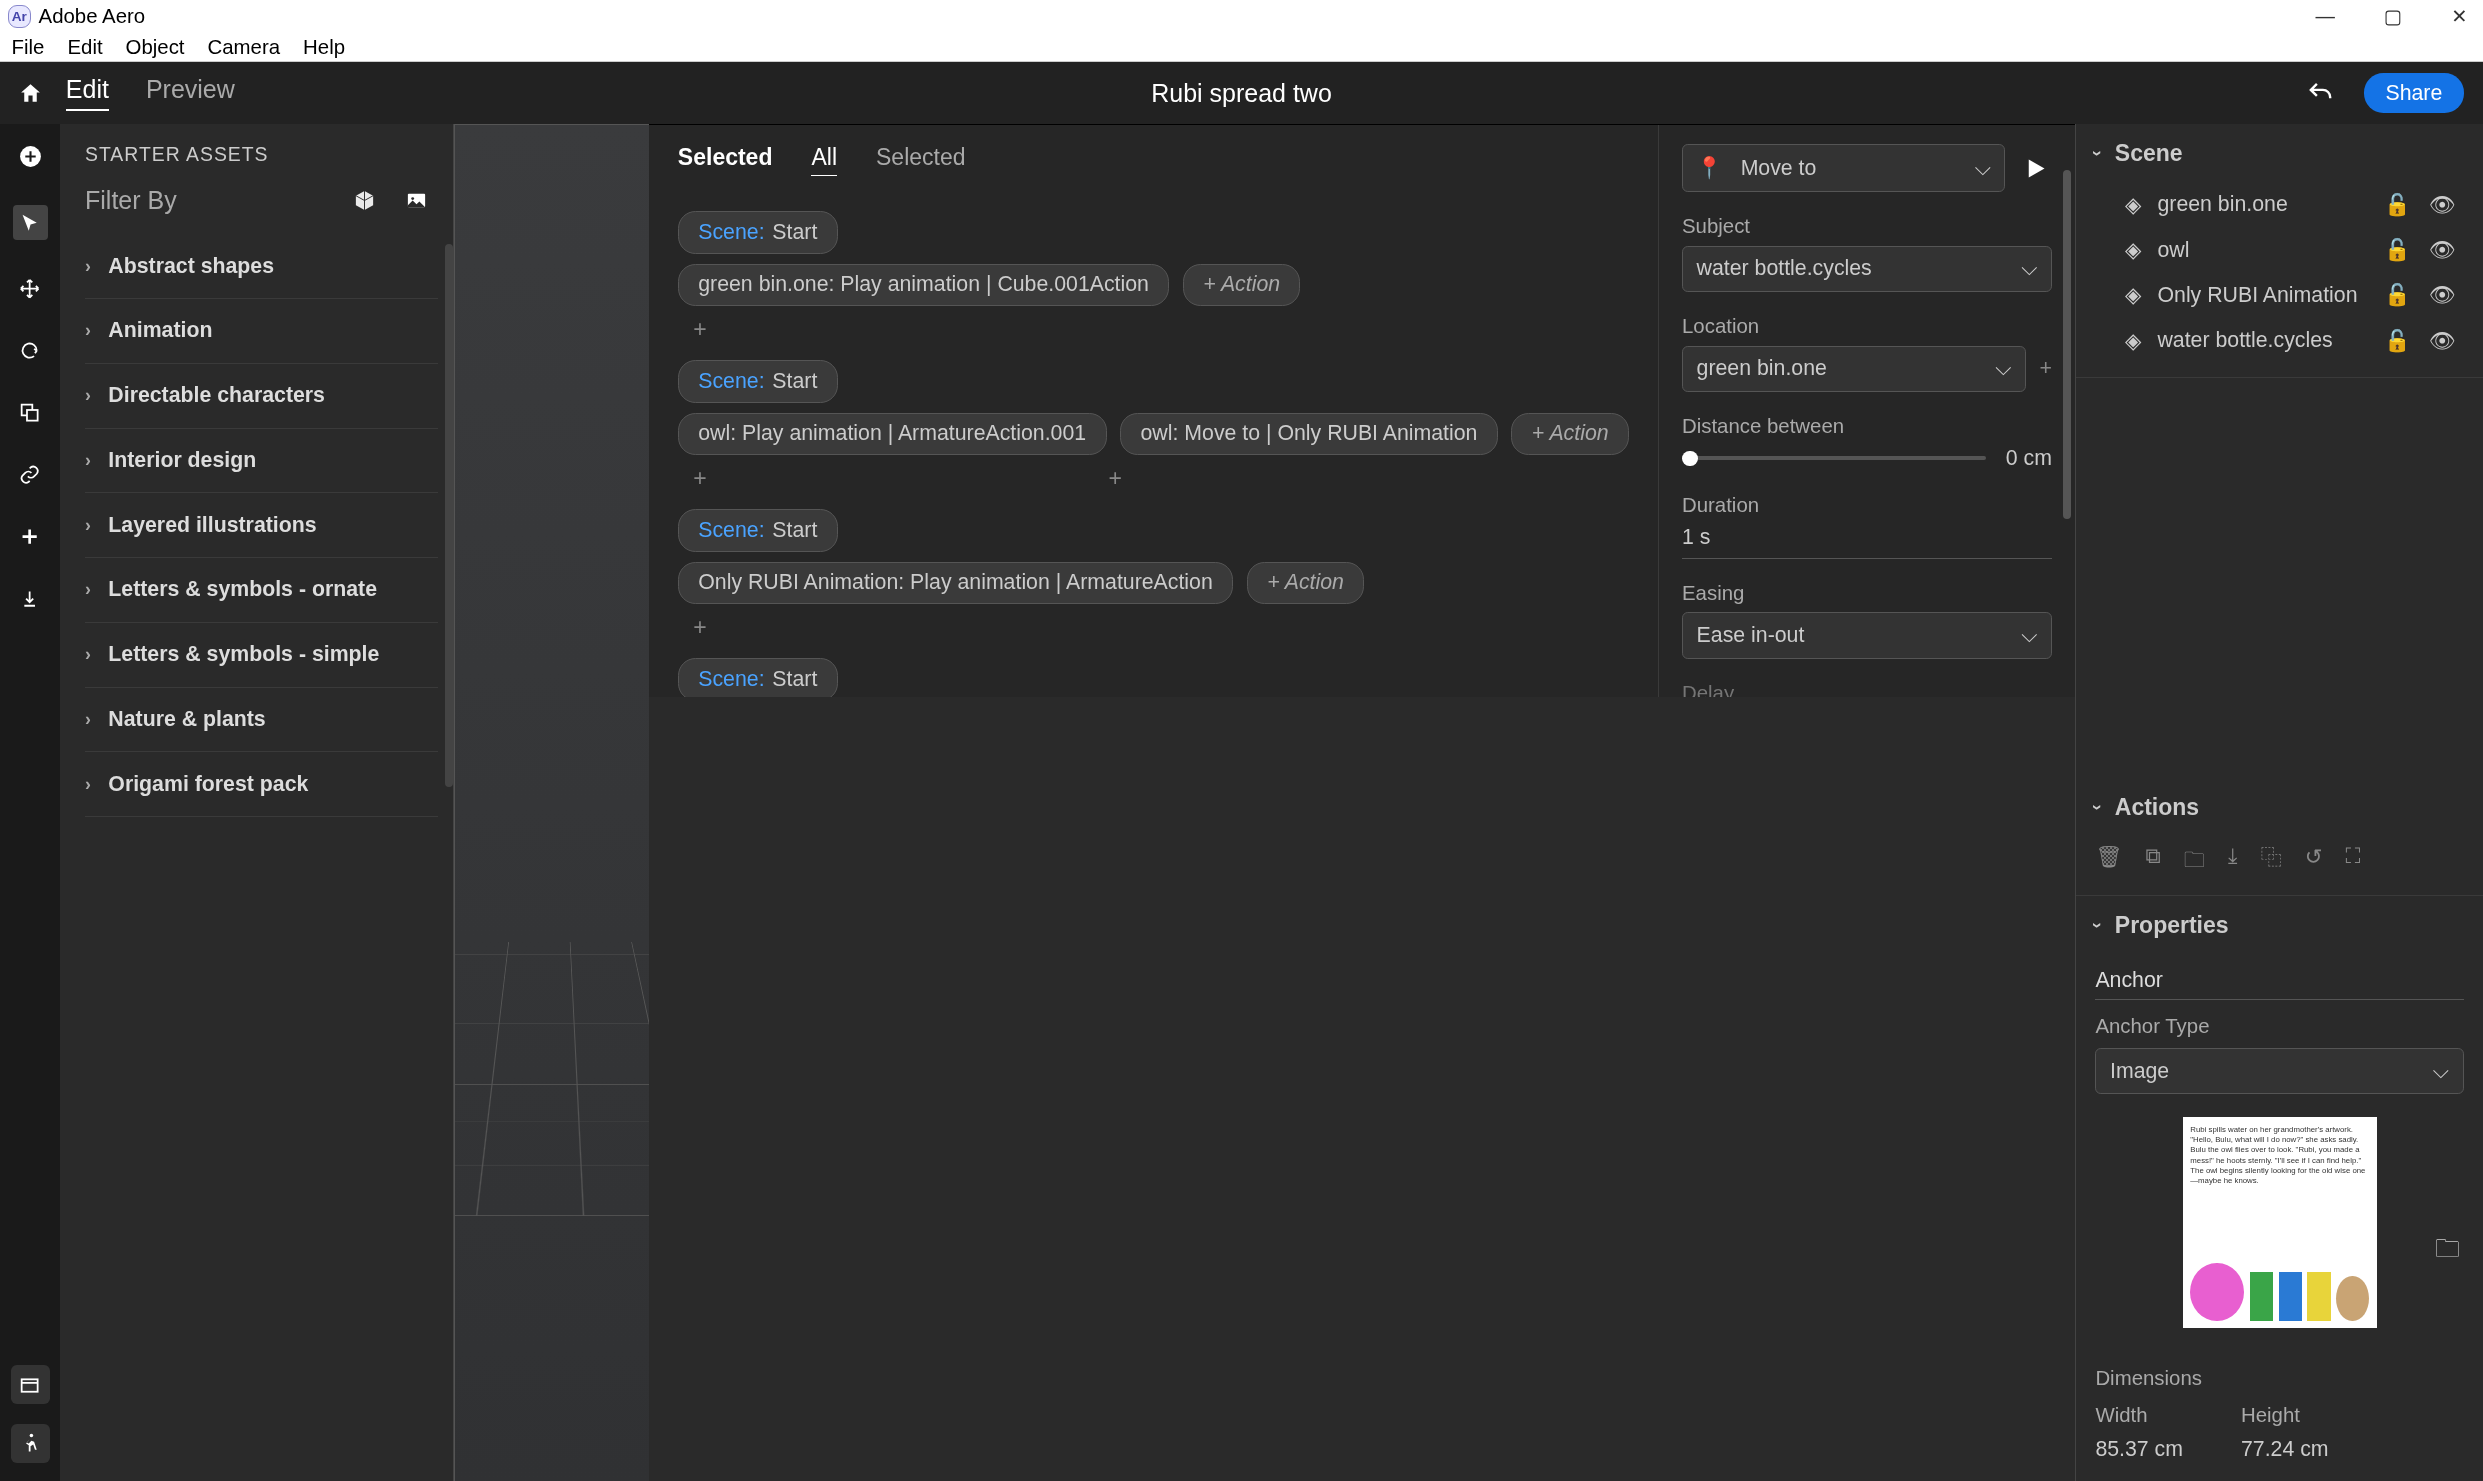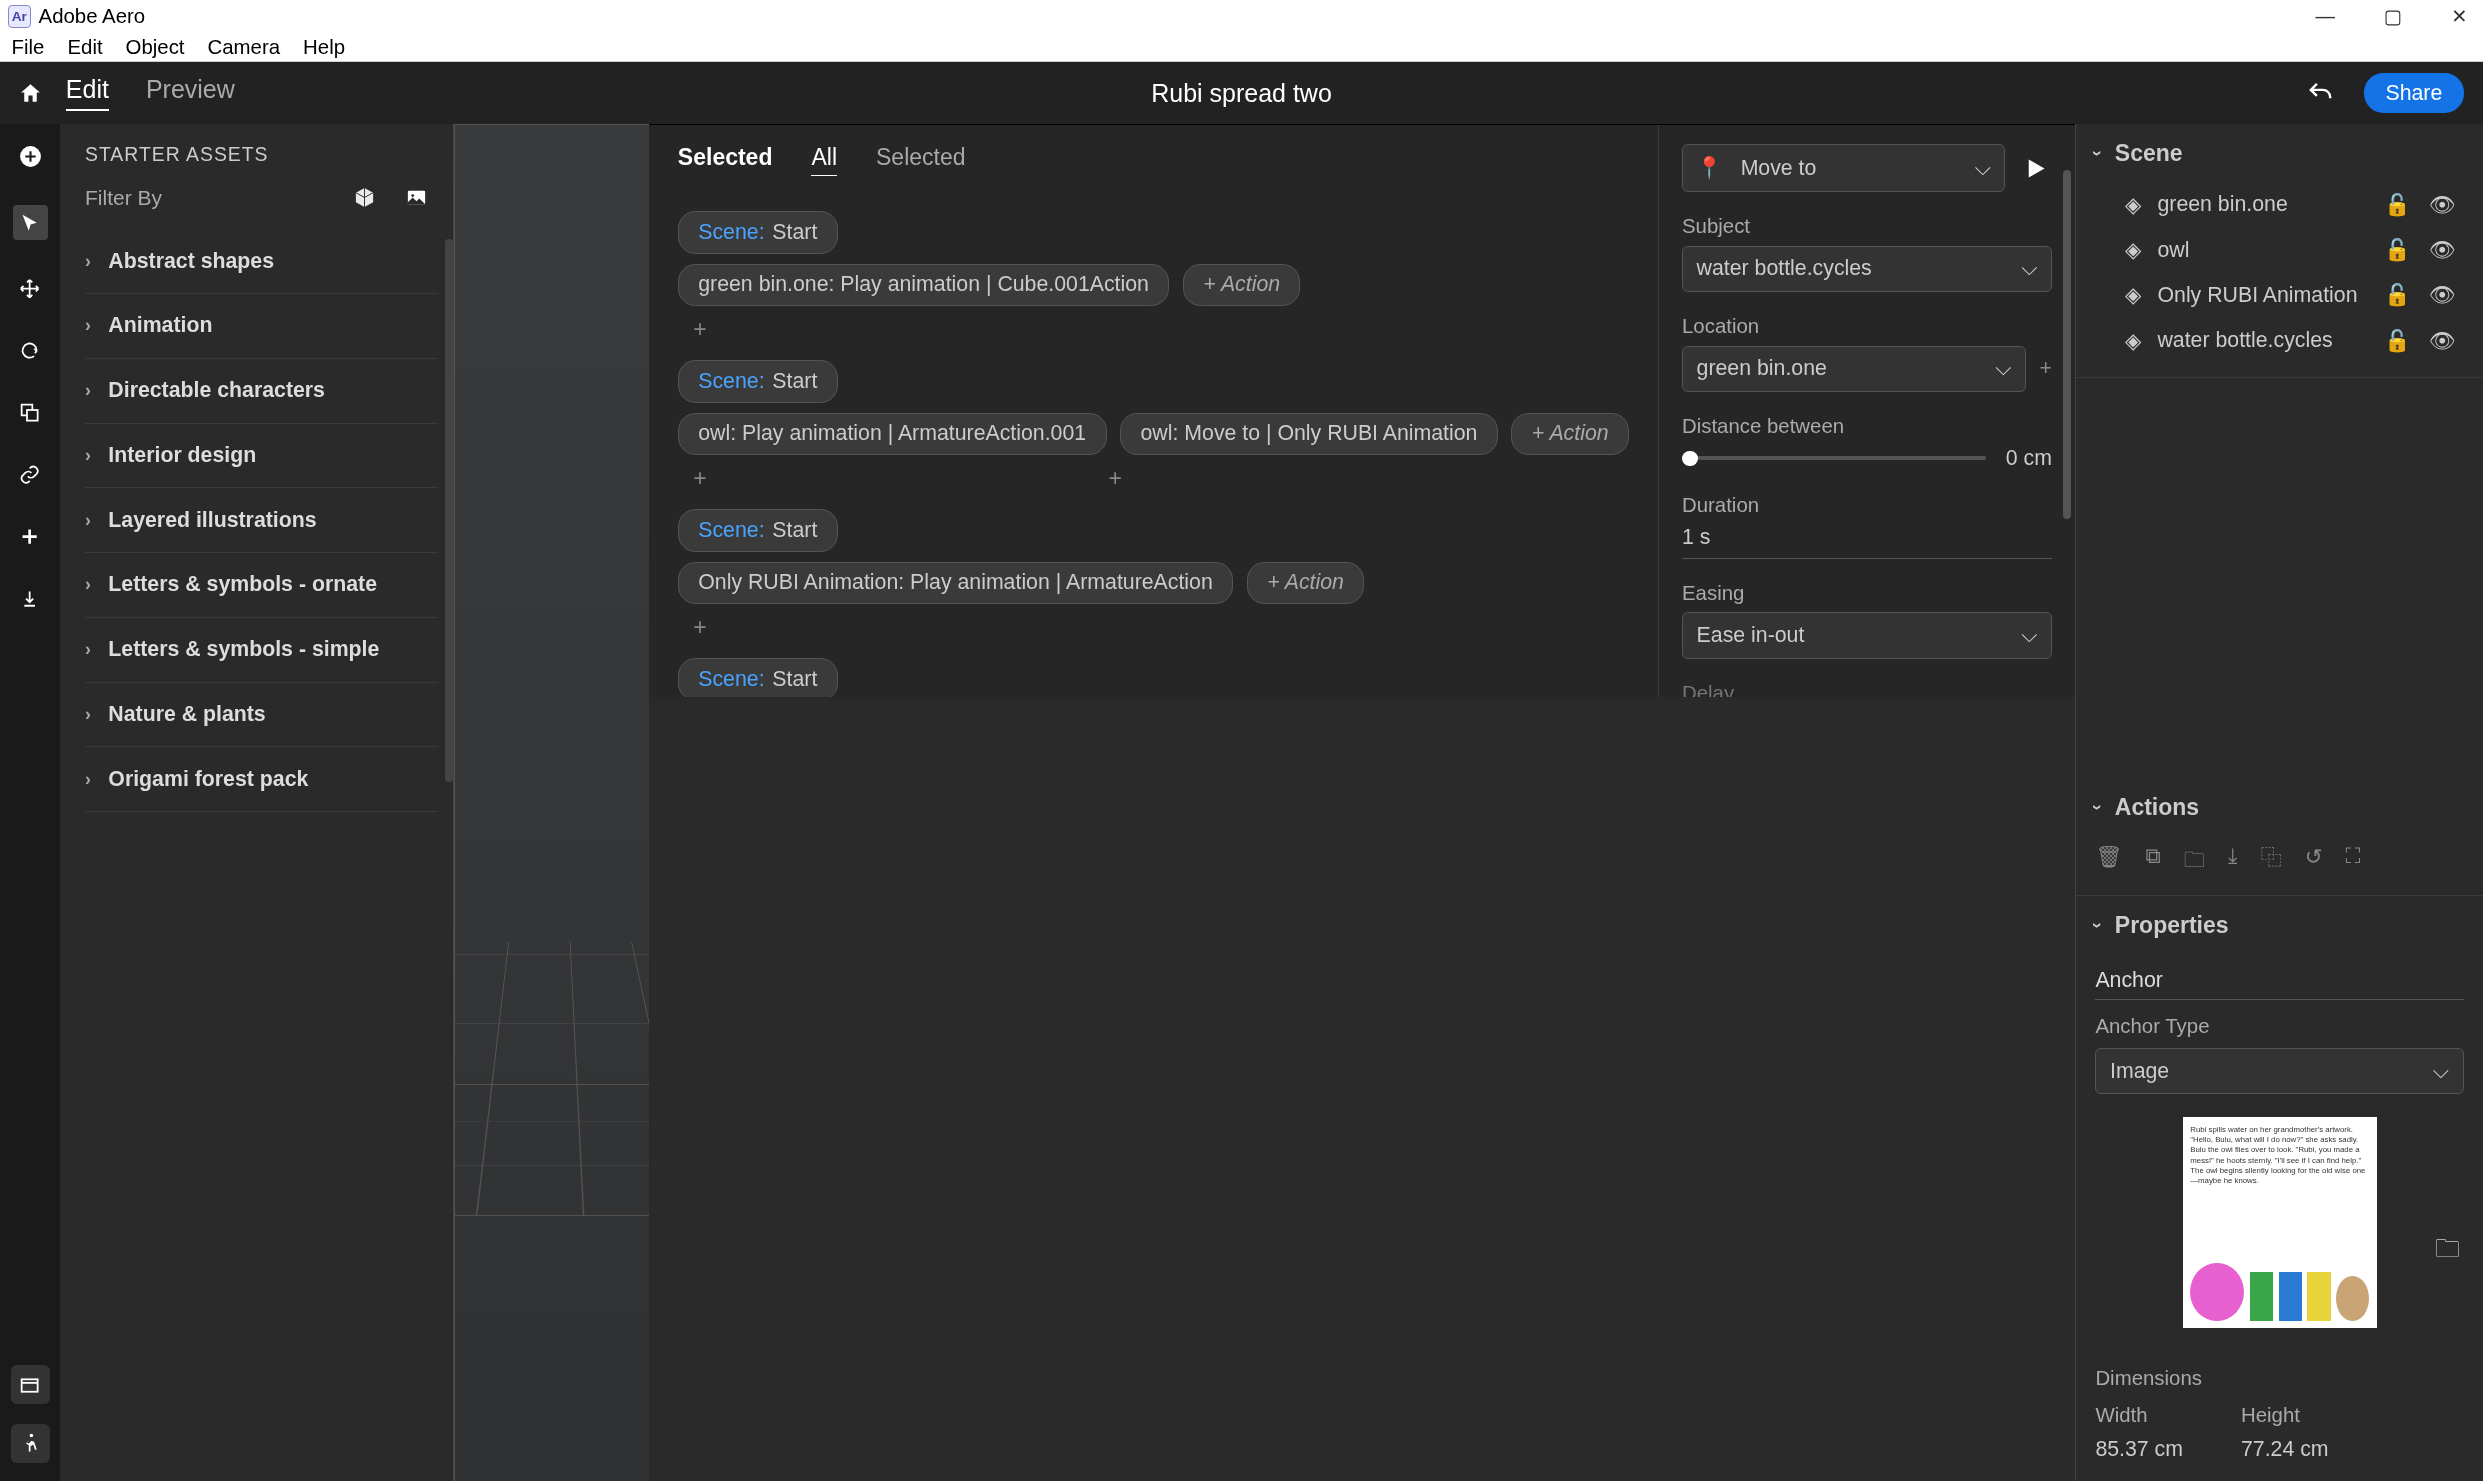--- a/index.html
+++ b/index.html
@@ -1,19 +1,19 @@
 <!DOCTYPE html>
 <html><head>
 <meta charset="utf-8">
 <style>
 *{box-sizing:border-box;margin:0;padding:0;font-family:"Segoe UI",Arial,sans-serif;user-select:none}
 body{width:2483px;height:1482px;background:#2a2a2a;color:#ccc;font-size:21.3px;overflow:hidden;transform-origin:top left}
 
 .titlebar{height:33px;background:#fff;display:flex;align-items:center;padding:0 7.8px;color:#000;font-size:20.4px}
-.titlebar .logo{width:23px;height:23px;background:#e8e8ff;border:1px solid #88c;border-radius:4px;display:flex;align-items:center;justify-content:center;font-size:13.6px;color:#44a;font-weight:bold;margin-right:7.8px}
+.titlebar .logo{width:23px;height:23px;background:#e8e8ff;border:1px solid #88c;border-radius:9px;display:flex;align-items:center;justify-content:center;font-size:13.6px;color:#44a;font-weight:bold;margin-right:7.8px}
 .titlebar .wincontrols{margin-left:auto;display:flex;gap:49px;padding-right:7.8px}
 .titlebar .wincontrols span{font-size:19.4px;color:#333}
 
 .menubar{height:29px;background:#fff;display:flex;align-items:center;padding:0 11.6px;gap:23px;color:#000;font-size:20.4px;border-bottom:1px solid #ccc}
 
 .toolbar{height:62px;background:#222;display:flex;align-items:center;color:#fff}
 .toolbar .home{width:60px;display:flex;justify-content:center}
 .toolbar .modes{display:flex;gap:37px;margin-left:5.8px}
 .toolbar .modes span{font-size:25px;color:#aaa;padding-bottom:5.8px}
 .toolbar .modes span.active{color:#fff;border-bottom:2.9px solid #fff}
@@ -23,21 +23,21 @@
 
 .main{display:flex;height:calc(100% - 33px - 29px - 62px)}
 .leftrail{width:60px;background:#1a1a1a;display:flex;flex-direction:column;align-items:center;padding-top:19.4px;gap:35px}
 .leftrail .tool{width:27px;height:27px;display:flex;align-items:center;justify-content:center;color:#eee}
 .leftrail .tool.active{background:#444;border-radius:3.9px;padding:3.9px;width:35px;height:35px}
 .leftrail .bottom{margin-top:auto;margin-bottom:19.4px;display:flex;flex-direction:column;gap:19.4px}
 .leftrail .bottom .box{width:39px;height:39px;background:#333;border-radius:5.8px;display:flex;align-items:center;justify-content:center}
 
 .leftpanel{width:394px;background:#2a2a2a;display:flex;flex-direction:column;border-right:1px solid #444}
 .leftpanel .hdr{padding:19.4px 25px;font-size:19.4px;letter-spacing:1px;color:#ccc}
-.leftpanel .filter{padding:0 25px 19.4px;display:flex;align-items:center;justify-content:space-between;font-size:21px;color:#aaa}
+.leftpanel .filter{padding:0 25px 19.4px;display:flex;align-items:center;justify-content:space-between;font-size:25px;color:#aaa}
 .leftpanel .filter .icons{display:flex;gap:29px}
 .leftpanel .cats{flex:1;overflow-y:auto;padding:0 15.5px 0 25px;position:relative}
 .cat{padding:19.4px 0;border-bottom:1px solid #3a3a3a;display:flex;align-items:center;gap:17.5px;font-size:21.3px;color:#ddd;font-weight:600}
 .cat .chev{font-size:17.5px;color:#aaa}
 .leftpanel .scroll-track{position:absolute;right:0;top:9.7px;width:7.8px;height:543px;background:#444;border-radius:3.9px}
 
 .center{flex:1;display:flex;flex-direction:row}
 .viewport{flex:1;background:#333436;background:linear-gradient(#3a3b3d,#303133);position:relative;overflow:hidden;border-left:1px solid #555;border-top:1px solid #555}
 .grid{position:absolute;left:50%;top:50%;width:1359px;height:679px;transform:translate(-50%,-15%) perspective(1164px) rotateX(68deg);background-image:repeating-linear-gradient(0deg,#555 0 1px,transparent 1px 78px),repeating-linear-gradient(90deg,#555 0 1px,transparent 1px 78px)}
 .axis-lbl{position:absolute;color:#999;font-size:21.3px}

